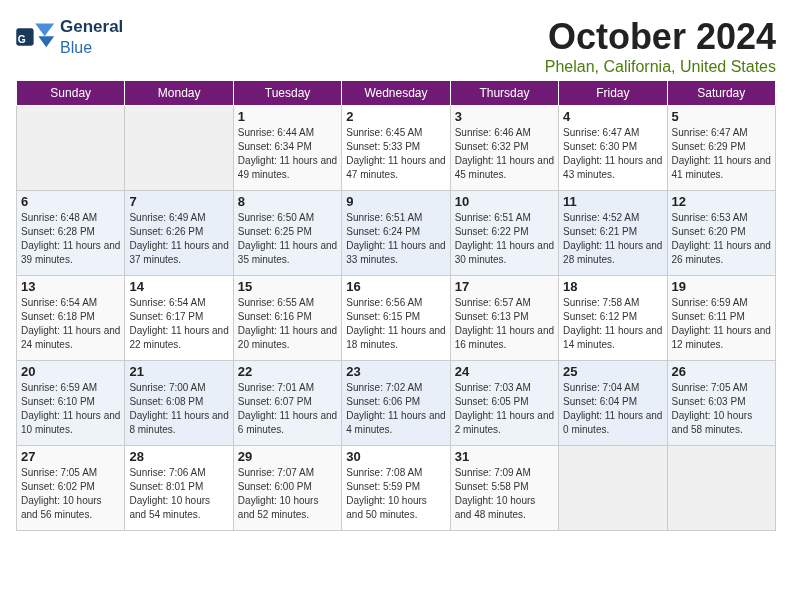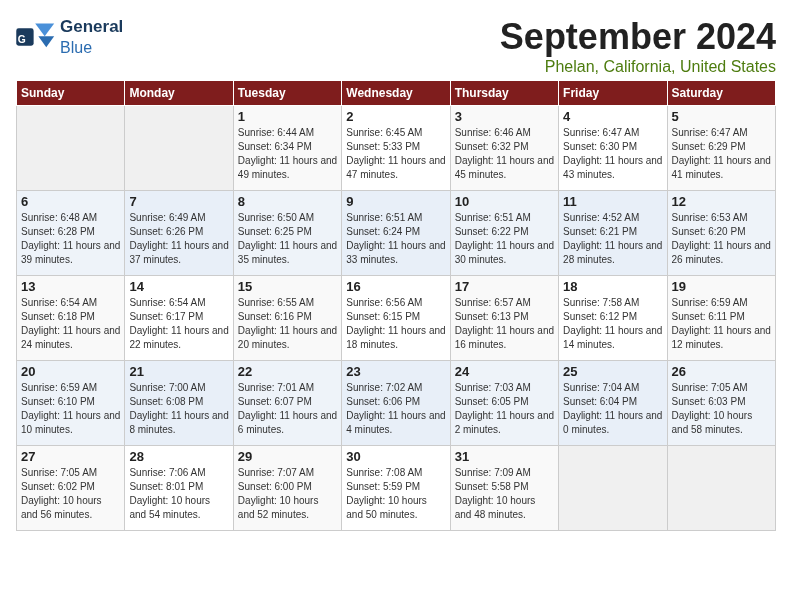--- a/index.html
+++ b/index.html
@@ -45,27 +45,27 @@
     .location {
       font-size: 16px;
       color: #4d7c0f;
     }
     table {
       width: 100%;
       border-collapse: collapse;
       table-layout: fixed;
     }
     th {
-      background-color: #7f1d1d;
+      background-color: #701a75;
       color: #fff;
       font-size: 12px;
-      font-weight: bold;
+      font-weight: normal;
       padding: 5px 4px;
       border: 1px solid #fff;
-      text-align: left;
+      text-align: center;
     }
     td {
       border: 1px solid #ccc;
       vertical-align: top;
       padding: 3px 4px;
       font-size: 10px;
       color: #333;
       height: 85px;
       background: #fff;
     }
@@ -112,21 +112,21 @@
         <text x="2" y="26" font-size="13" font-weight="bold" fill="white" font-family="Arial">G</text>
         <polygon points="24,2 48,2 36,18" fill="#4a90d9"></polygon>
         <polygon points="28,18 48,18 38,32" fill="#2b6cb0"></polygon>
       </svg>
       <div>
         <span class="logo-general">General</span><br>
         <span class="logo-blue">Blue</span>
       </div>
     </div>
     <div class="title-block">
-      <div class="month-title">September 2024</div>
+      <div class="month-title">October 2024</div>
       <div class="location">Phelan, California, United States</div>
     </div>
   </div>
 
   <table>
     <thead>
       <tr>
         <th>Sunday</th>
         <th>Monday</th>
         <th>Tuesday</th>

